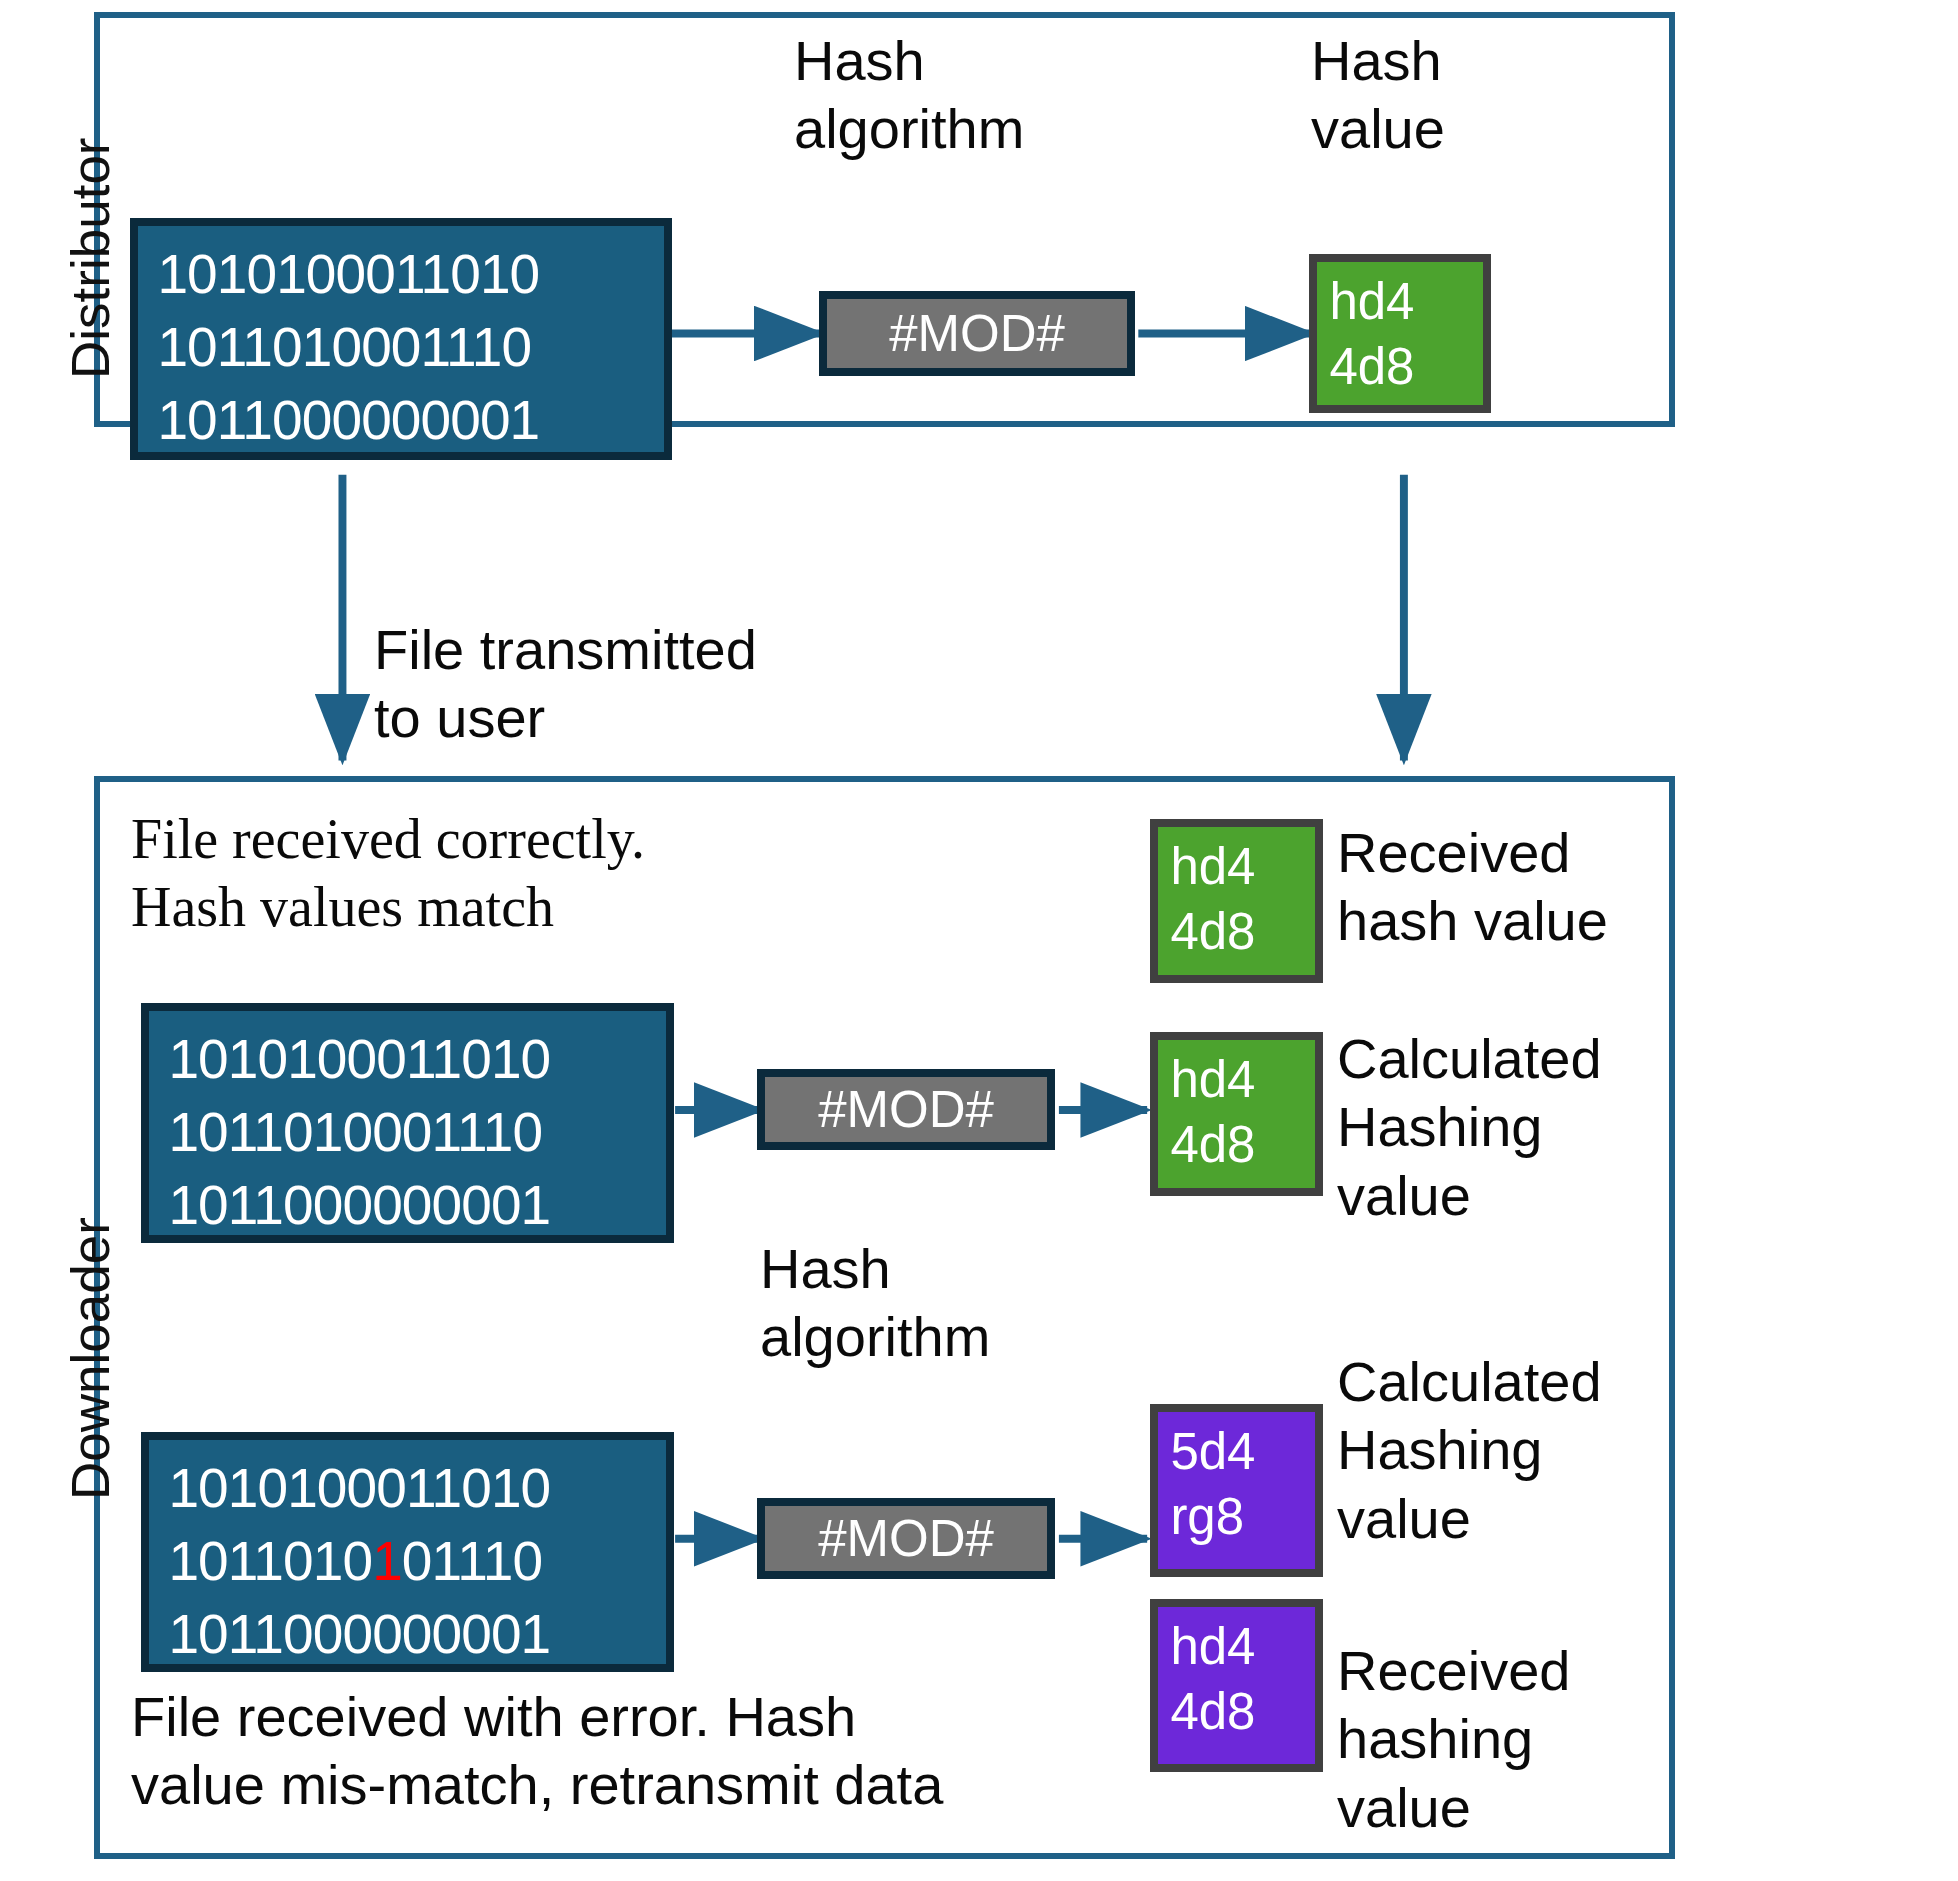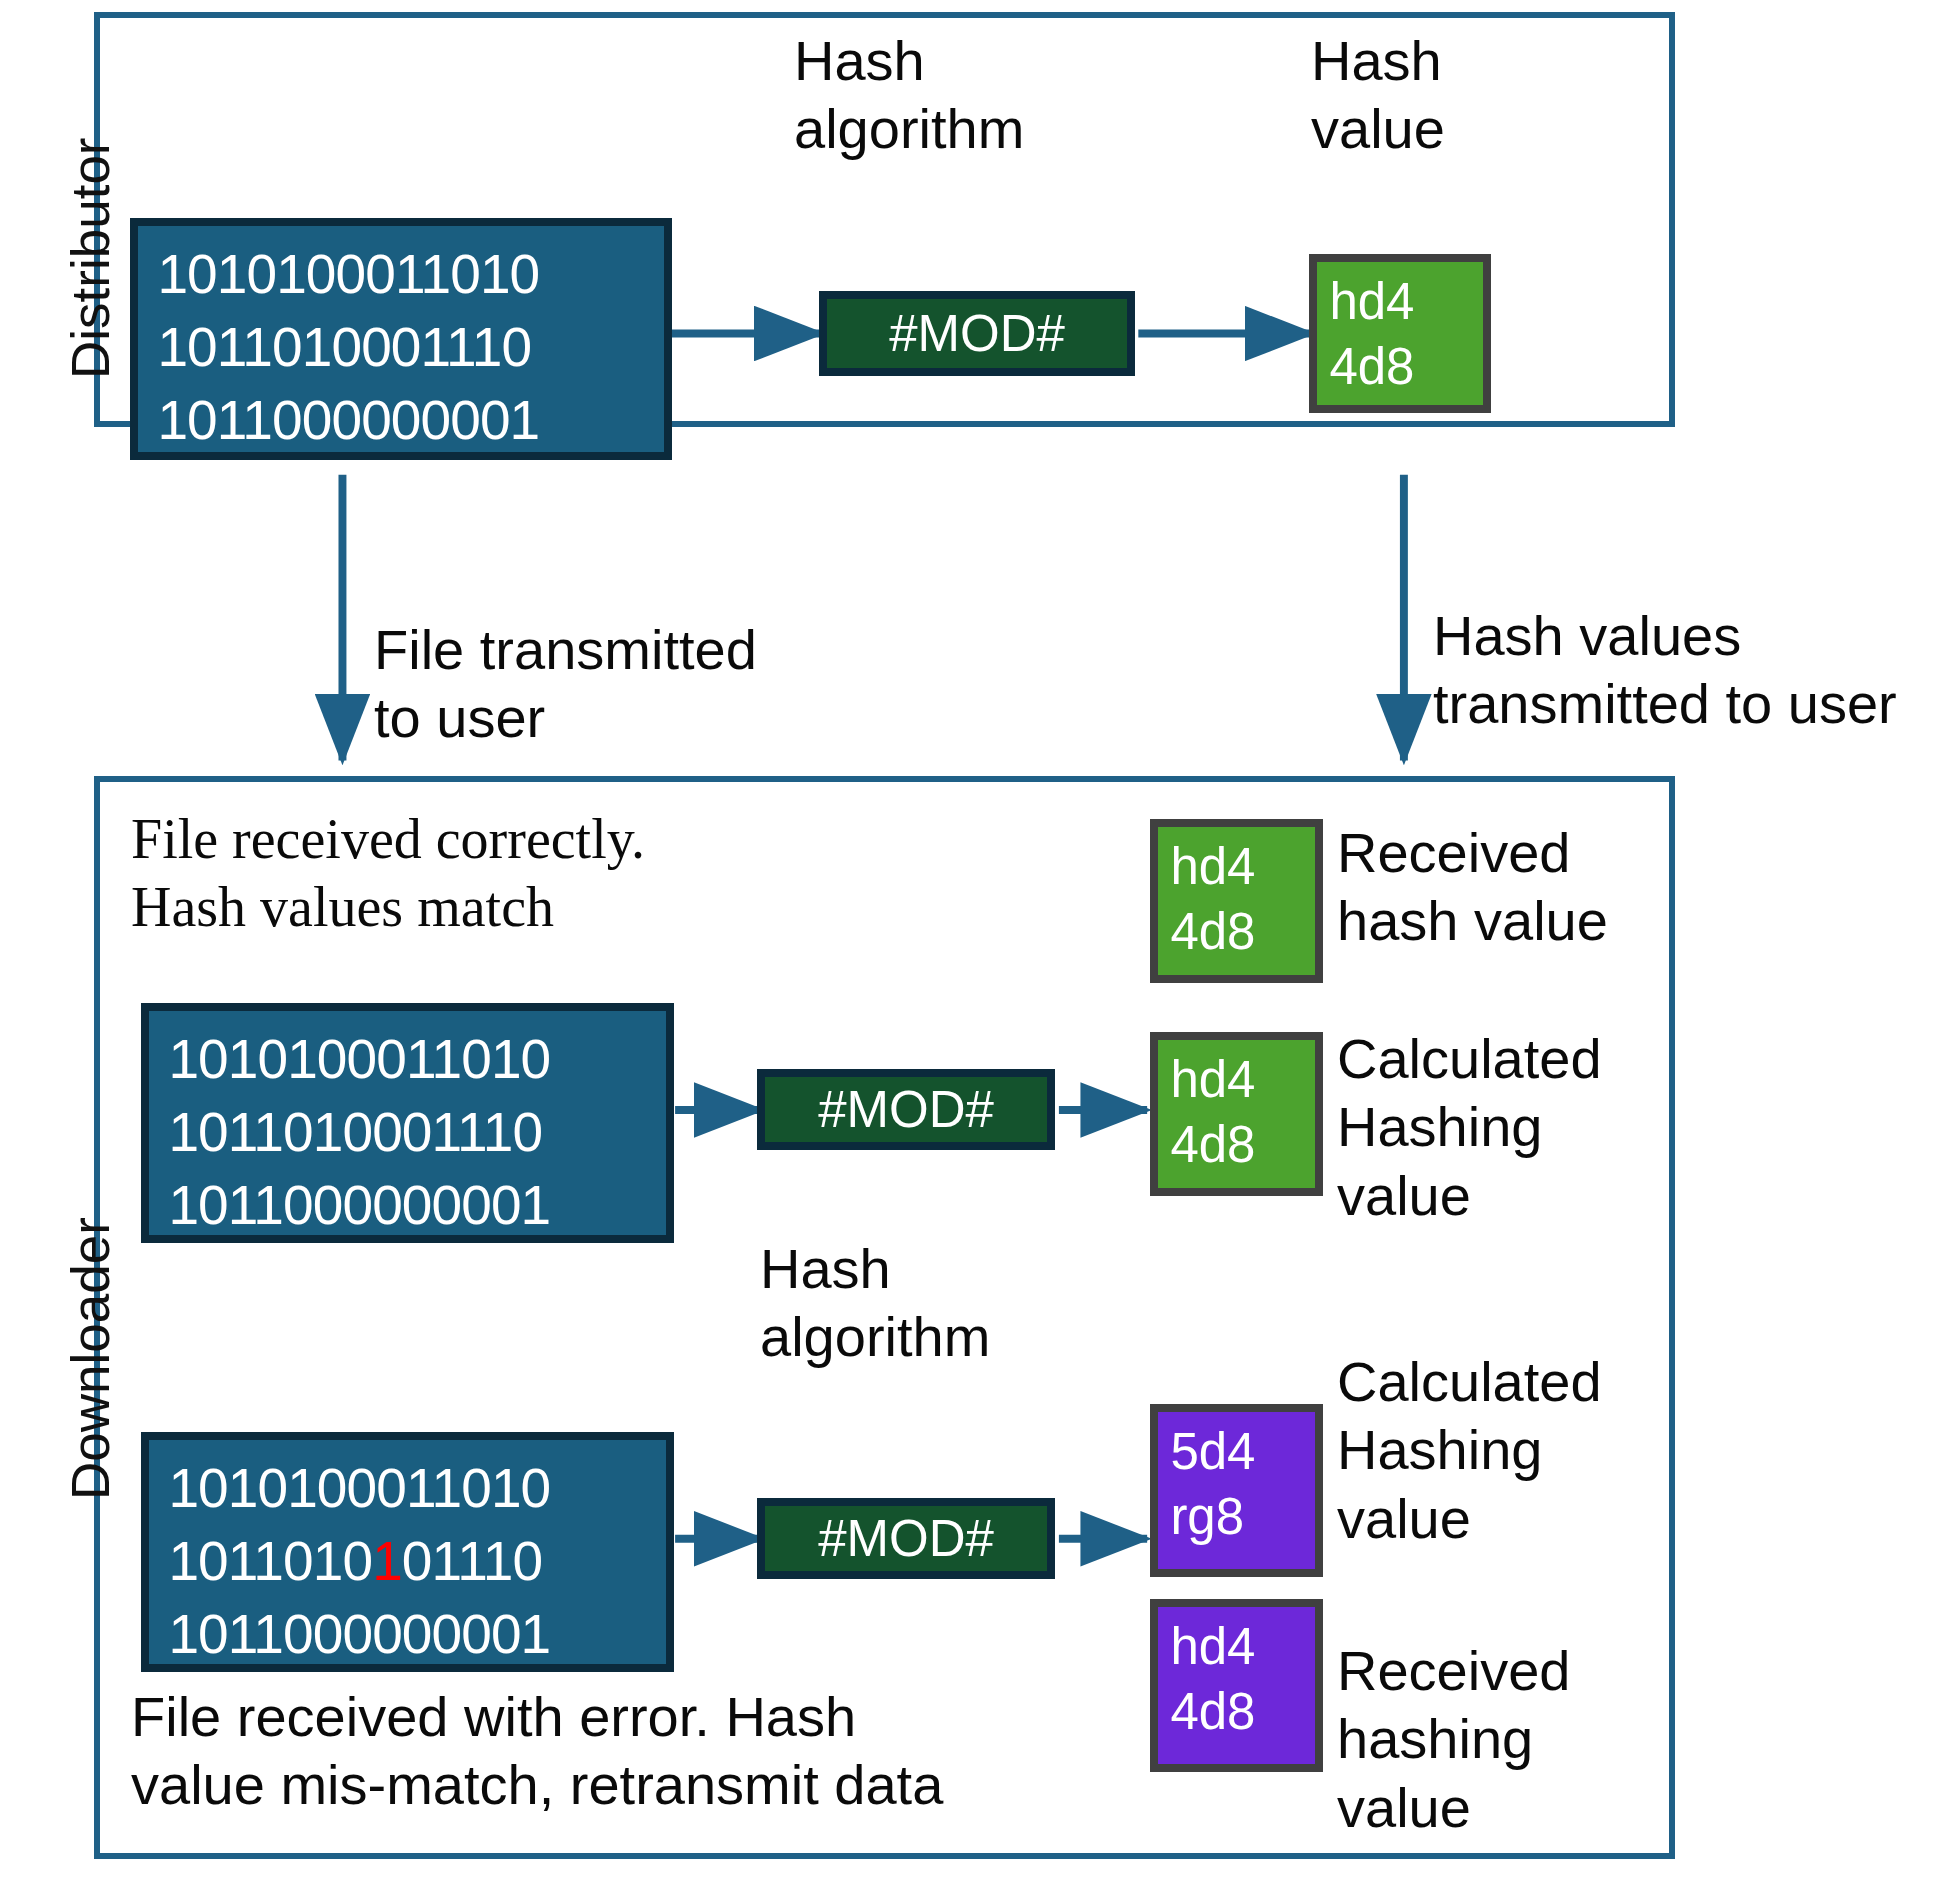--- a/index.html
+++ b/index.html
@@ -60,21 +60,21 @@
     padding:12.4px 17.6px 14px 19.4px;
     letter-spacing:-0.9px;
     white-space:pre-line;
     margin-top:17px;
   }
   .databox .err{ color:#ff0000; }
 
   
   .modbox{
     position:absolute;
-    background:#14532d;
+    background:#737373;
     border:8px solid #0b2a3c;
     box-sizing:border-box;
     color:#ffffff;
     font-size:51px;
     display:flex;
     align-items:center;
     justify-content:center;
     letter-spacing:0px;
   }
 
@@ -149,22 +149,20 @@
   <div class="modbox" style="left:819px; top:291px; width:316px; height:85px;">
     <span>#MOD#</span>
   </div>
 
   <div class="hashbox green" style="left:1309px; top:254px; width:182px; height:159px;">hd4
 4d8</div>
 
   <div class="txt" style="left:374px; top:584px;margin-top:32px;">File transmitted
 to user</div>
 
-  <div class="txt" style="left:1433px; top:602px;">Hash values
-transmitted to user</div>
 
   <div class="txt" style="left:131px; top:805px;font-family:Liberation Serif, serif;">File received correctly.
 Hash values match</div>
 
   <div class="databox" style="left:141px; top:986px; width:533px; height:240px;">1010100011010
 1011010001110
 1011000000001</div>
 
   <div class="modbox" style="left:757px; top:1069px; width:298px; height:81px;">
     <span>#MOD#</span>

